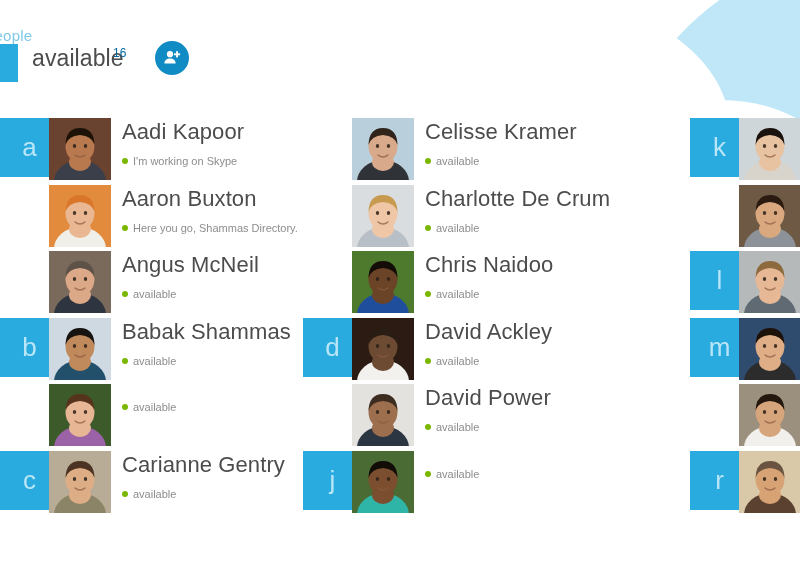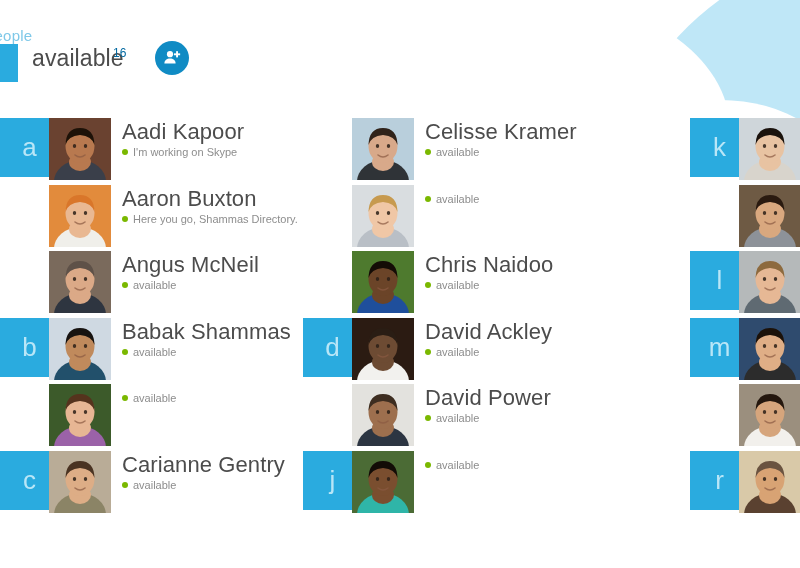--- a/index.html
+++ b/index.html
@@ -151,21 +151,21 @@
 
   .contact-name {
     font-size: 22px;
     color: #4c4c4c;
     line-height: 20px;
     white-space: nowrap;
     letter-spacing: .1px;
   }
 
   .contact-status {
-    margin-top: 3px;
+    margin-top: 12px;
     font-size: 11px;
     color: #8d8d8d;
     line-height: 14px;
     white-space: nowrap;
     display: flex;
     align-items: center;
   }
 
   .status-dot {
     width: 6px;
@@ -441,20 +441,21 @@
               <ellipse cx="31" cy="44" rx="11" ry="9" fill="#f0c7a6"></ellipse>
               <ellipse cx="31" cy="28" rx="14.5" ry="17" fill="#f0c7a6"></ellipse>
               <path d="M16.5 27 Q17 10 31 10 Q45 10 45.5 27 Q43 18 31 17 Q19 18 16.5 27 Z" fill="#c79a4f"></path>
               <ellipse cx="25.5" cy="28" rx="1.7" ry="1.9" fill="#2b2018" opacity="0.85"></ellipse>
               <ellipse cx="36.5" cy="28" rx="1.7" ry="1.9" fill="#2b2018" opacity="0.85"></ellipse>
               <path d="M26 37 Q31 41 36 37" stroke="#8a5a42" stroke-width="1.6" fill="none" opacity="0.7" stroke-linecap="round"></path>
             </g>
           </svg>
         </div>
         <div class="contact-text">
+          <div class="contact-name">Charlotte De Crum</div>
           <div class="contact-status">
             <span class="status-dot"></span>
             <span>available</span>
           </div>
         </div>
       </div>
       <div class="contact-row">
         <div class="letter-tile empty"></div>
         <div class="avatar">
           <svg viewBox="0 0 62 62" xmlns="http://www.w3.org/2000/svg">

